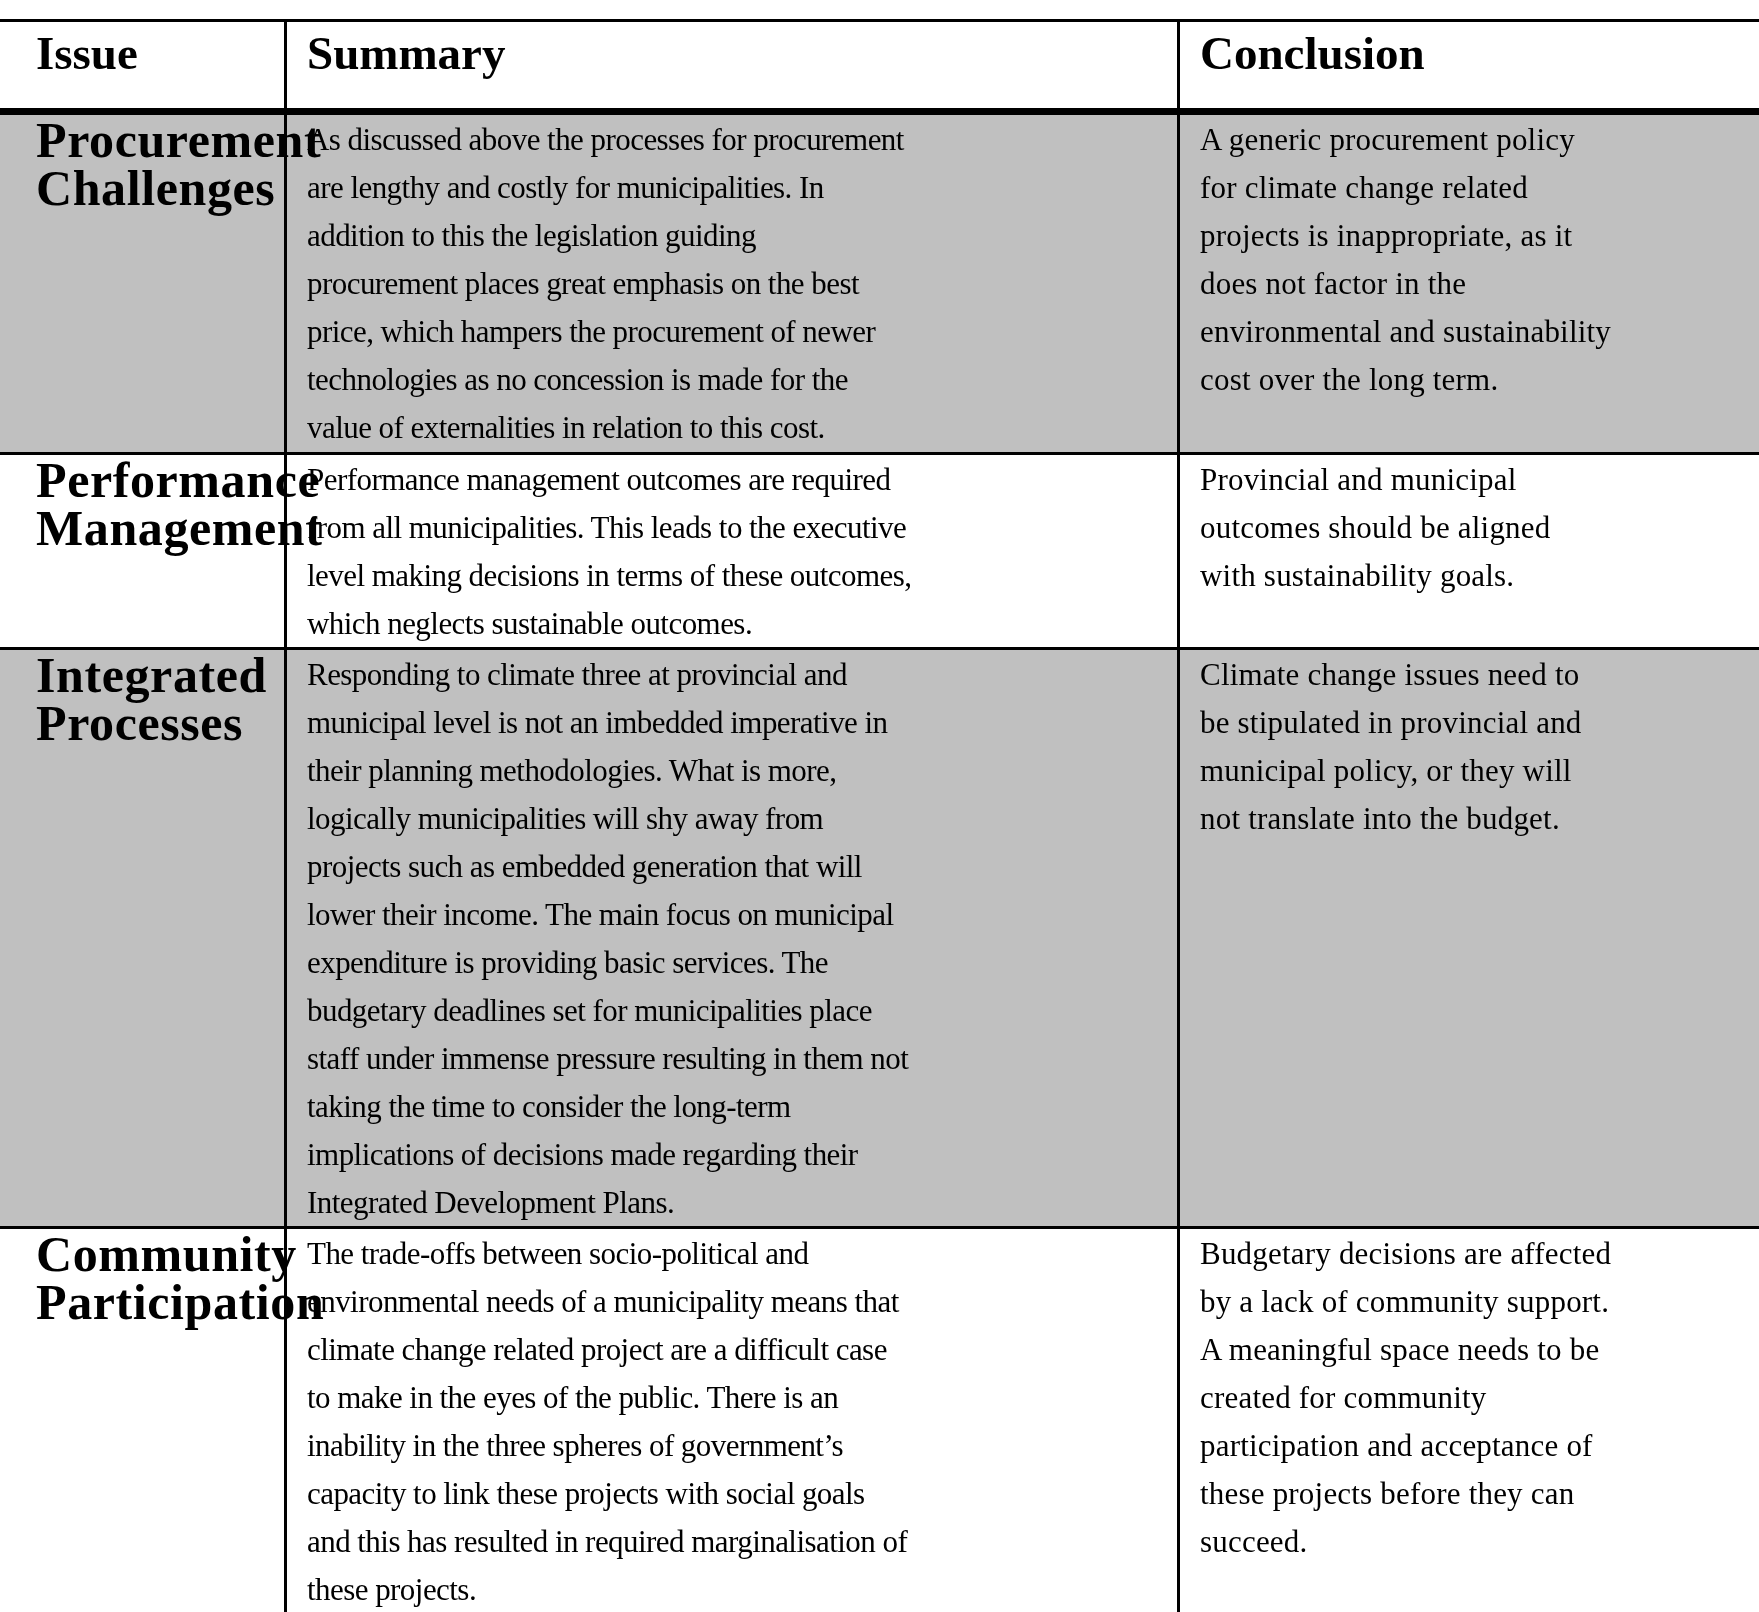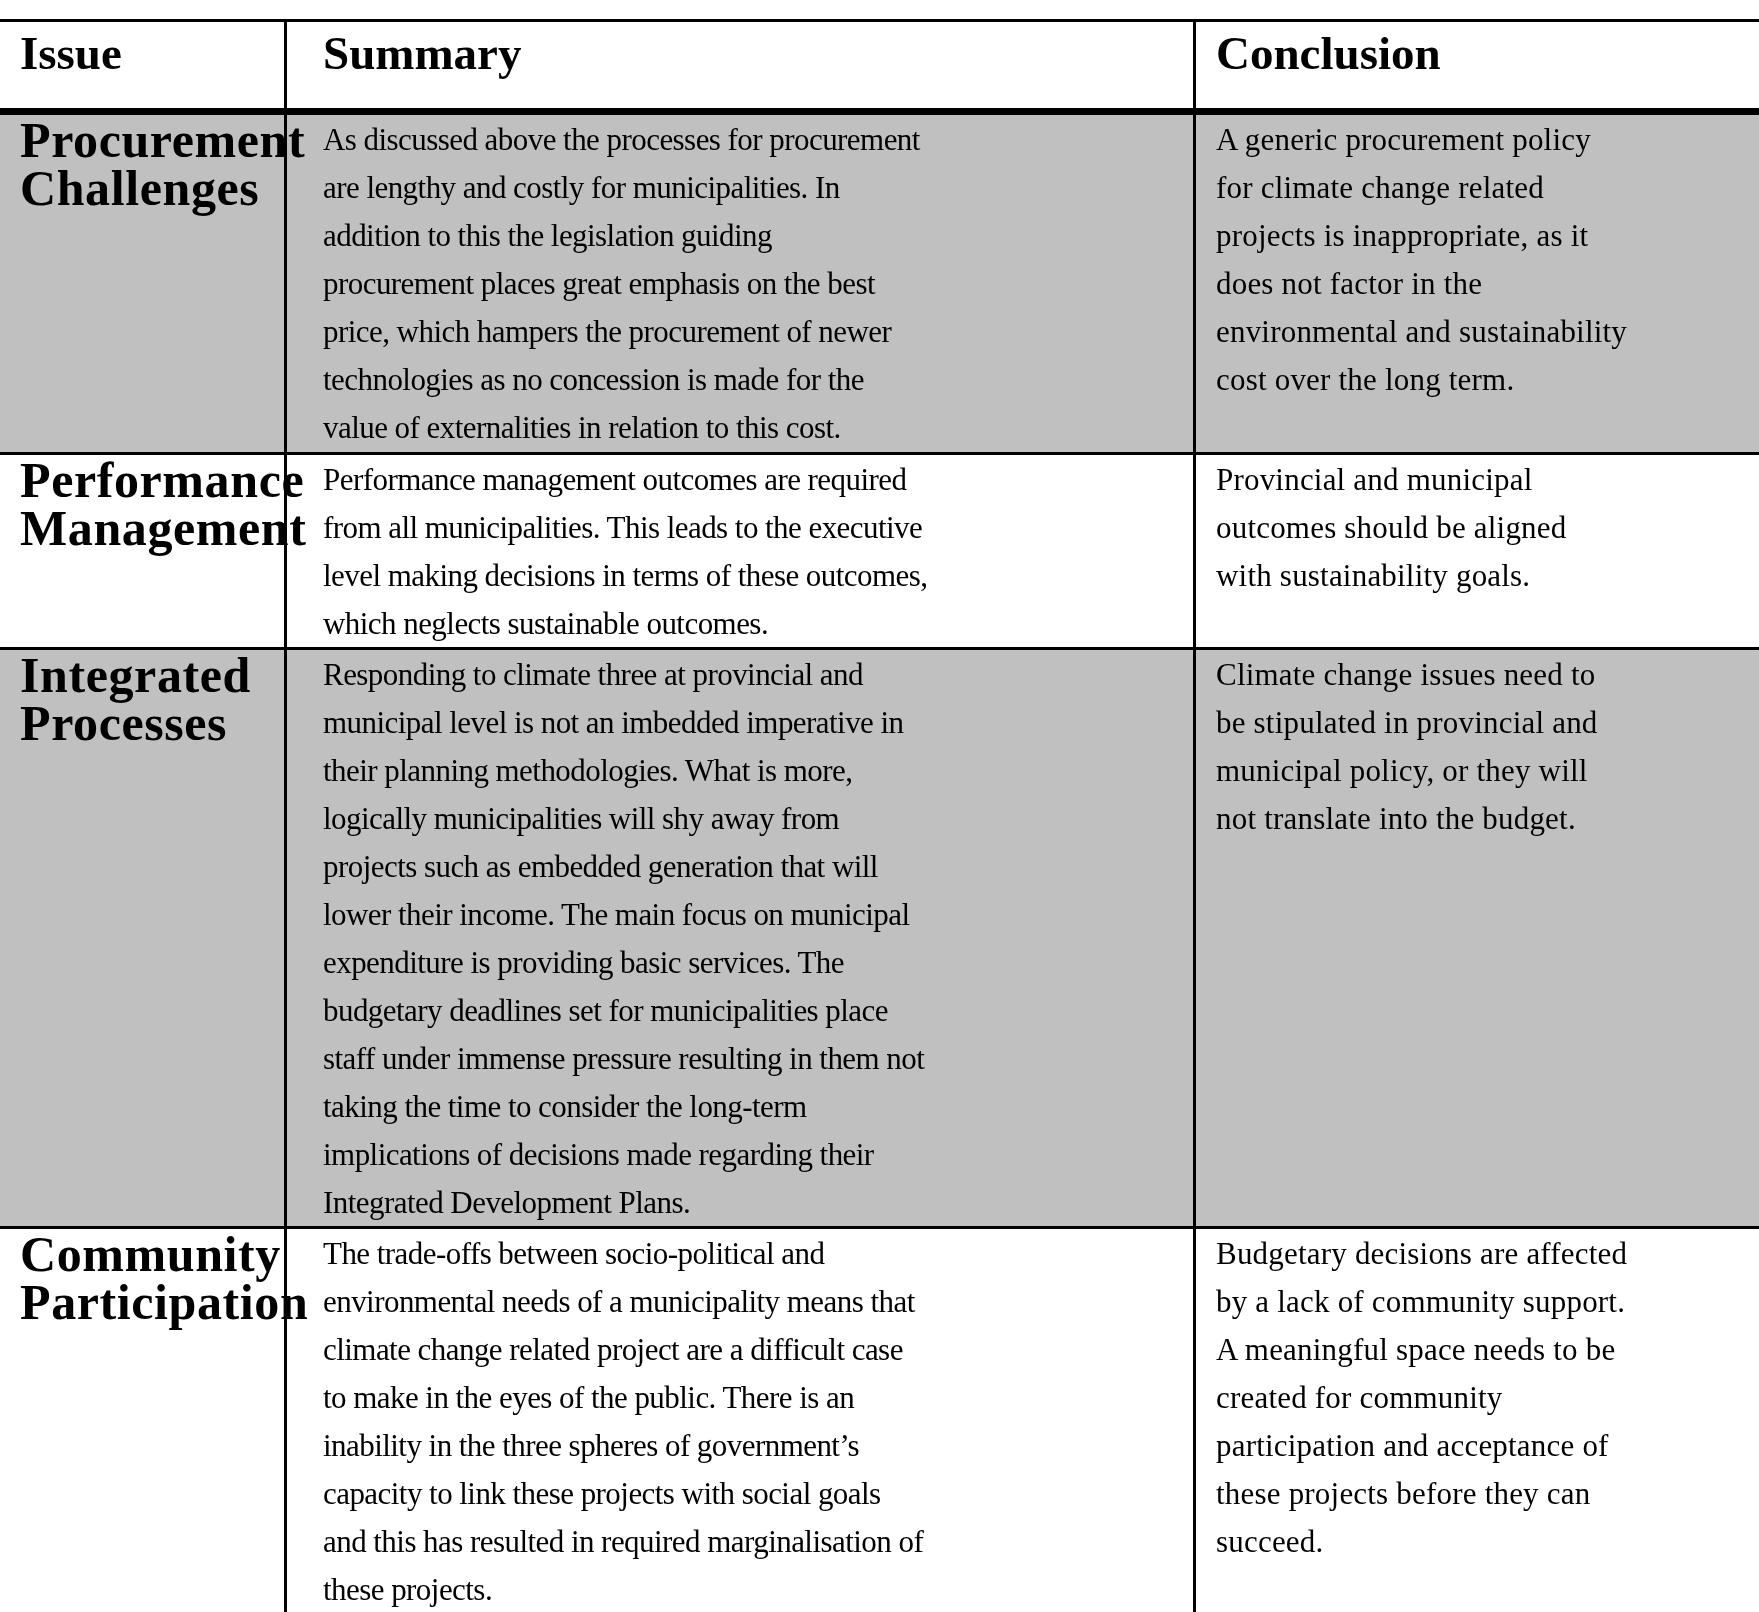--- a/index.html
+++ b/index.html
@@ -32,22 +32,22 @@
       border-bottom: 7px solid #000;
       height: 96px;
       background: #ffffff;
     }
     .row.shaded { background: #c0c0c0; }
     .row.plain { background: #ffffff; }
     .cell {
       box-sizing: border-box;
       position: relative;
     }
-    .c1 { width: 287px; border-right: 3px solid #000; padding-left: 20px; }
-    .c2 { width: 893px; border-right: 3px solid #000; padding-left: 20px; margin-left: 16px; }
+    .c1 { width: 287px; border-right: 3px solid #000; padding-left: 36px; }
+    .c2 { width: 893px; border-right: 3px solid #000; padding-left: 20px; }
     .c3 { flex: 1; padding-left: 20px; }
 
     .hdr {
       font-weight: bold;
       font-size: 47px;
       line-height: 56px;
       padding-top: 3px;
     }
     .issue {
       font-weight: bold;

